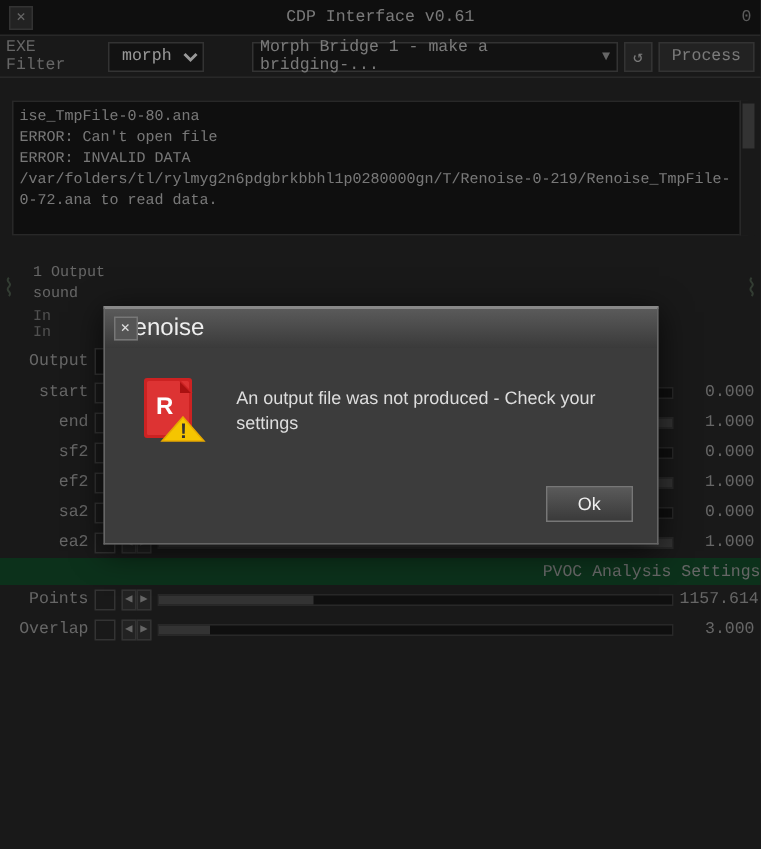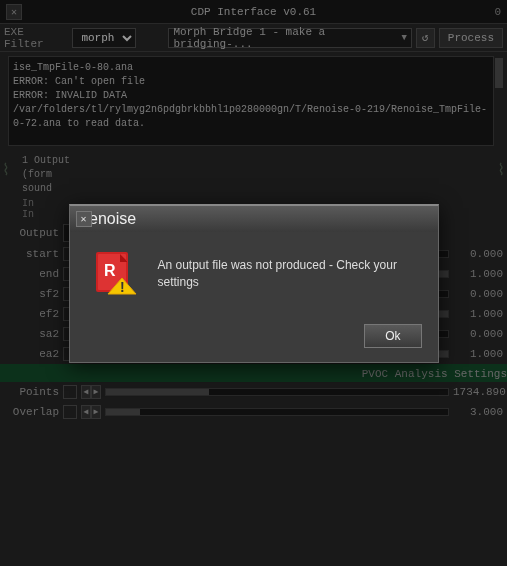--- a/index.html
+++ b/index.html
@@ -368,37 +368,36 @@
     <option>morph</option>
   </select>
   <div class="toolbar-dropdown">
     <span>Morph Bridge 1 - make a bridging-...</span>
     <span class="toolbar-dropdown-arrow">▼</span>
   </div>
   <div class="toolbar-refresh">↺</div>
   <button class="toolbar-process">Process</button>
 </div>
 
-<div style="position:relative; margin: 4px 4px;">
+<div style="position:relative; margin: 15px 4px;">
   <div class="console-area" id="console-output">
   <div>ise_TmpFile-0-80.ana</div>
       <div>ERROR:  Can't open file</div>
       <div>ERROR:  INVALID DATA</div>
       <div>/var/folders/tl/rylmyg2n6pdgbrkbbhl1p0280000gn/T/Renoise-0-219/Renoise_TmpFile-0-72.ana to read data.</div>
     </div>
   <div class="console-scrollbar">
     <div class="console-scrollbar-thumb"></div>
   </div>
 </div>
 
 <div style="position:relative; padding: 2px 18px 2px 18px;">
   <div class="side-arrow-left" style="position:absolute; left:2px; top:10px; font-size:16px; color:#556655;">⌇</div>
   <div class="param-text">
     <div>1 Output</div>
-    <div>(form</div>
     <div>sound</div>
   </div>
   <div style="font-size:10px; color:#888; padding: 0 4px;">
     <div>In</div>
     <div>In</div>
   </div>
   <div class="side-arrow-right" style="position:absolute; right:2px; top:10px; font-size:16px; color:#556655;">⌇</div>
 </div>
 
 <div class="output-row">
@@ -491,21 +490,21 @@
     <div class="slider-row">
       <span class="slider-label">Points</span>
       <div class="slider-checkbox"></div>
       <div class="slider-stepper">
         <div class="stepper-btn">◀</div>
         <div class="stepper-btn">▶</div>
       </div>
       <div class="slider-track">
         <div class="slider-fill" style="width:30%"></div>
       </div>
-      <span class="slider-value">1734.890</span>
+      <span class="slider-value">1157.614</span>
     </div>
     <div class="slider-row">
       <span class="slider-label">Overlap</span>
       <div class="slider-checkbox"></div>
       <div class="slider-stepper">
         <div class="stepper-btn">◀</div>
         <div class="stepper-btn">▶</div>
       </div>
       <div class="slider-track">
         <div class="slider-fill" style="width:10%"></div>

